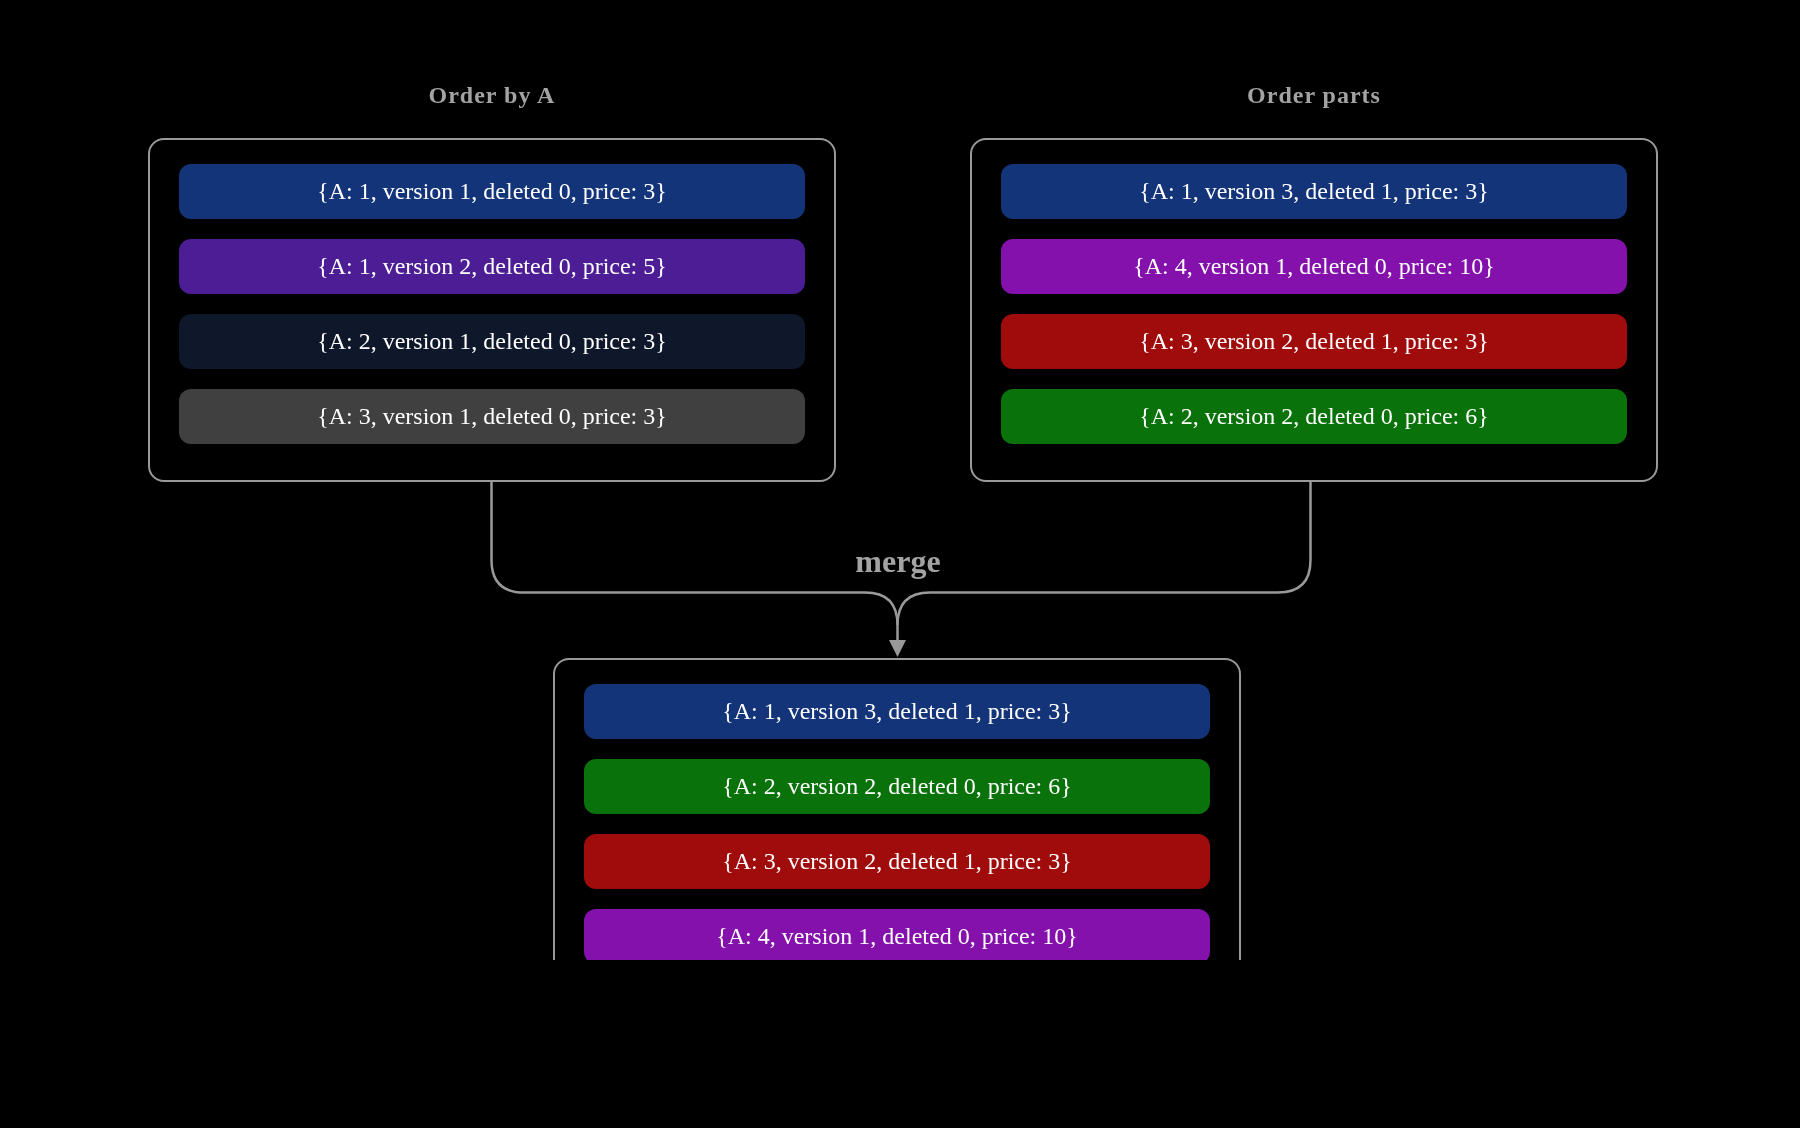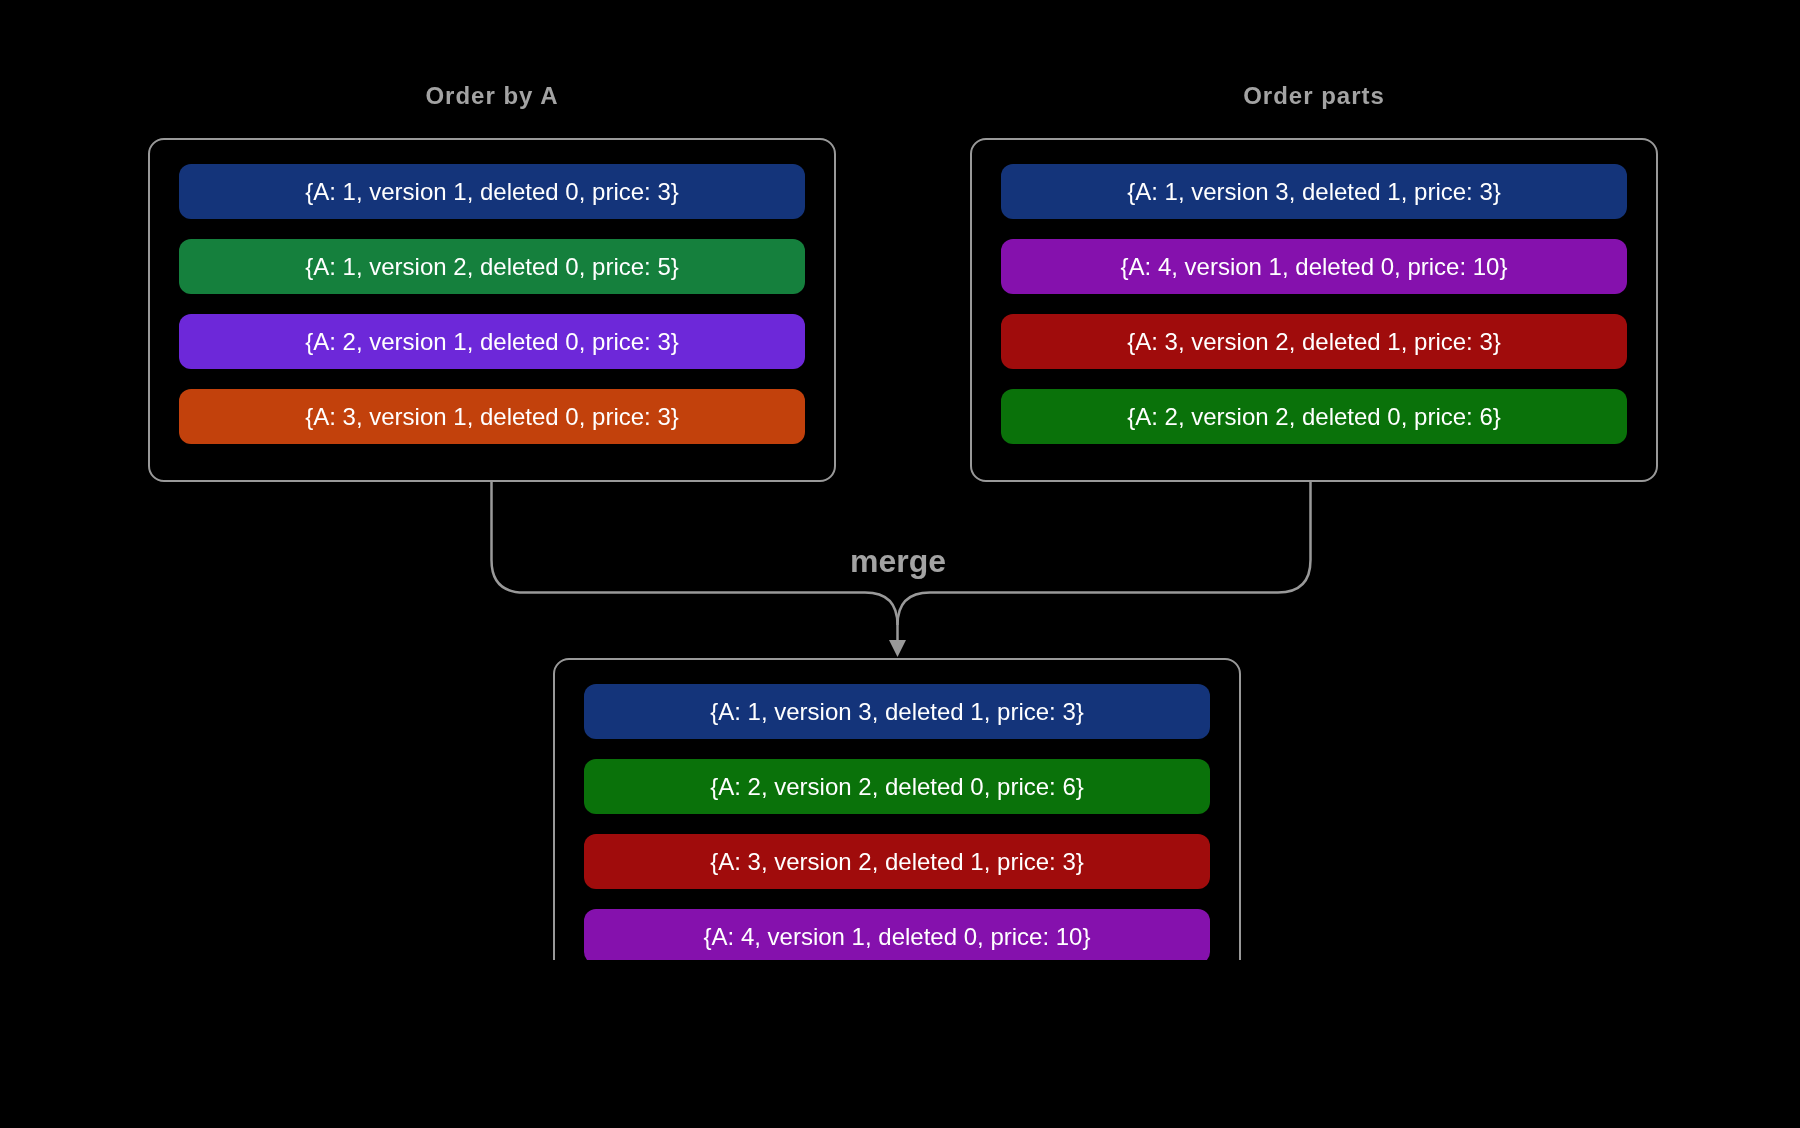--- a/index.html
+++ b/index.html
@@ -9,21 +9,21 @@
     --text: #ffffff;
   }
   * { margin: 0; padding: 0; box-sizing: border-box; }
   html, body { background: var(--bg); }
   #stage {
     position: relative;
     width: 1800px;
     height: 960px;
     background: var(--bg);
     overflow: hidden;
-    font-family: Liberation Sans, sans-serif;
+    font-family: Liberation Serif, serif;
   }
   .group-title {
     position: absolute;
     top: 82px;
     text-align: center;
     font-size: 24px;
     font-weight: bold;
     letter-spacing: 1px;
     color: var(--label);
   }
@@ -85,23 +85,23 @@
 <body>
 
 <div id="stage">
 
   <div class="group-title" id="title-order">Order by A</div>
 
   <div class="group-title" id="title-parts">Order parts</div>
 
   <div class="group-box" id="box-order">
     <div class="part-row" style="background: rgb(20, 52, 122);">{A: 1, version 1, deleted 0, price: 3}</div>
-    <div class="part-row" style="background: #15803d;">{A: 1, version 2, deleted 0, price: 5}</div>
-    <div class="part-row" style="background: #6d28d9;">{A: 2, version 1, deleted 0, price: 3}</div>
-    <div class="part-row" style="background: #c2410c;">{A: 3, version 1, deleted 0, price: 3}</div>
+    <div class="part-row" style="background: #4c1d95;">{A: 1, version 2, deleted 0, price: 5}</div>
+    <div class="part-row" style="background: #0f172a;">{A: 2, version 1, deleted 0, price: 3}</div>
+    <div class="part-row" style="background: #404040;">{A: 3, version 1, deleted 0, price: 3}</div>
   </div>
 
   <div class="group-box" id="box-parts">
     <div class="part-row" style="background: rgb(20, 52, 122);">{A: 1, version 3, deleted 1, price: 3}</div>
     <div class="part-row" style="background: rgb(133, 17, 173);">{A: 4, version 1, deleted 0, price: 10}</div>
     <div class="part-row" style="background: rgb(160, 12, 12);">{A: 3, version 2, deleted 1, price: 3}</div>
     <div class="part-row" style="background: rgb(10, 114, 10);">{A: 2, version 2, deleted 0, price: 6}</div>
   </div>
 
   <div class="merge-label">merge</div>

